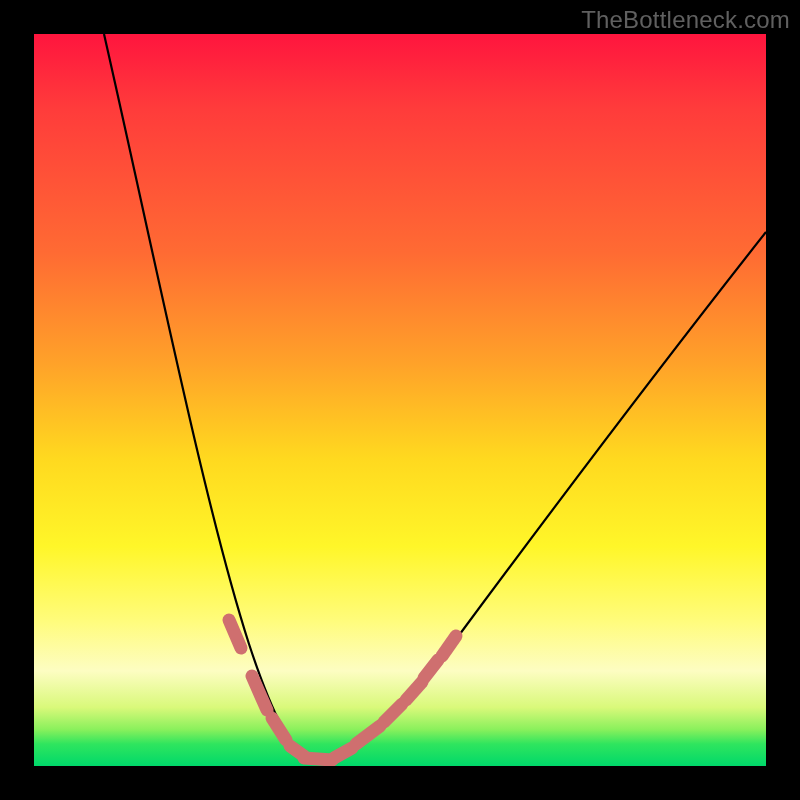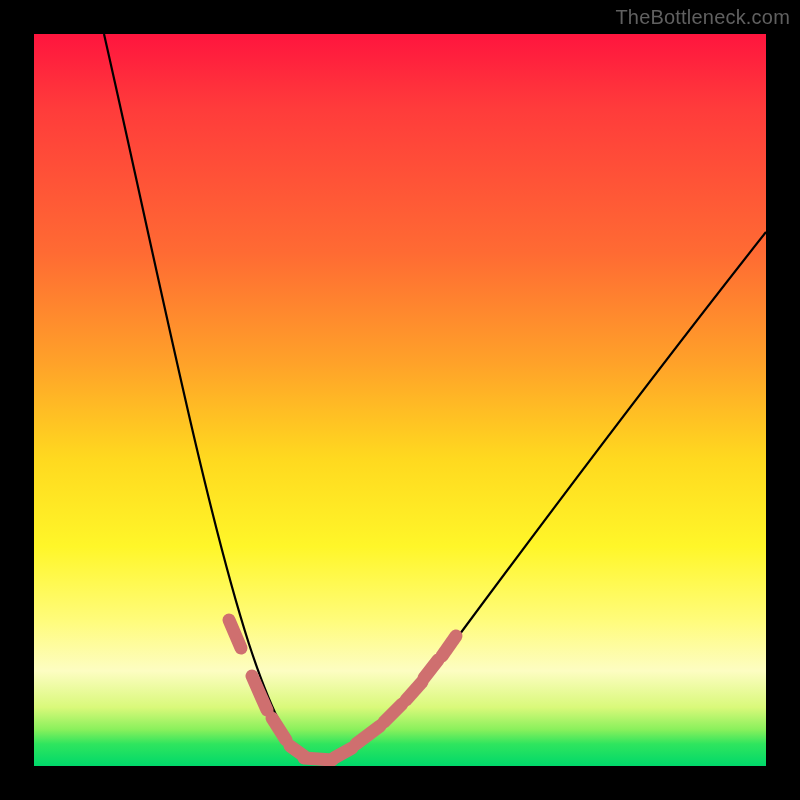--- a/index.html
+++ b/index.html
@@ -39,21 +39,21 @@
       #8af05c 95%,
       #2fe55e 97%,
       #00d86a 100%
     );
   }
   .watermark {
     position: absolute;
     top: 6px;
     right: 10px;
     color: #606060;
-    font-size: 20px;
+    font-size: 24px;
     font-weight: 500;
     letter-spacing: 0.2px;
     user-select: none;
   }
   svg.curves {
     position: absolute;
     top: 0;
     left: 0;
     width: 732px;
     height: 732px;

